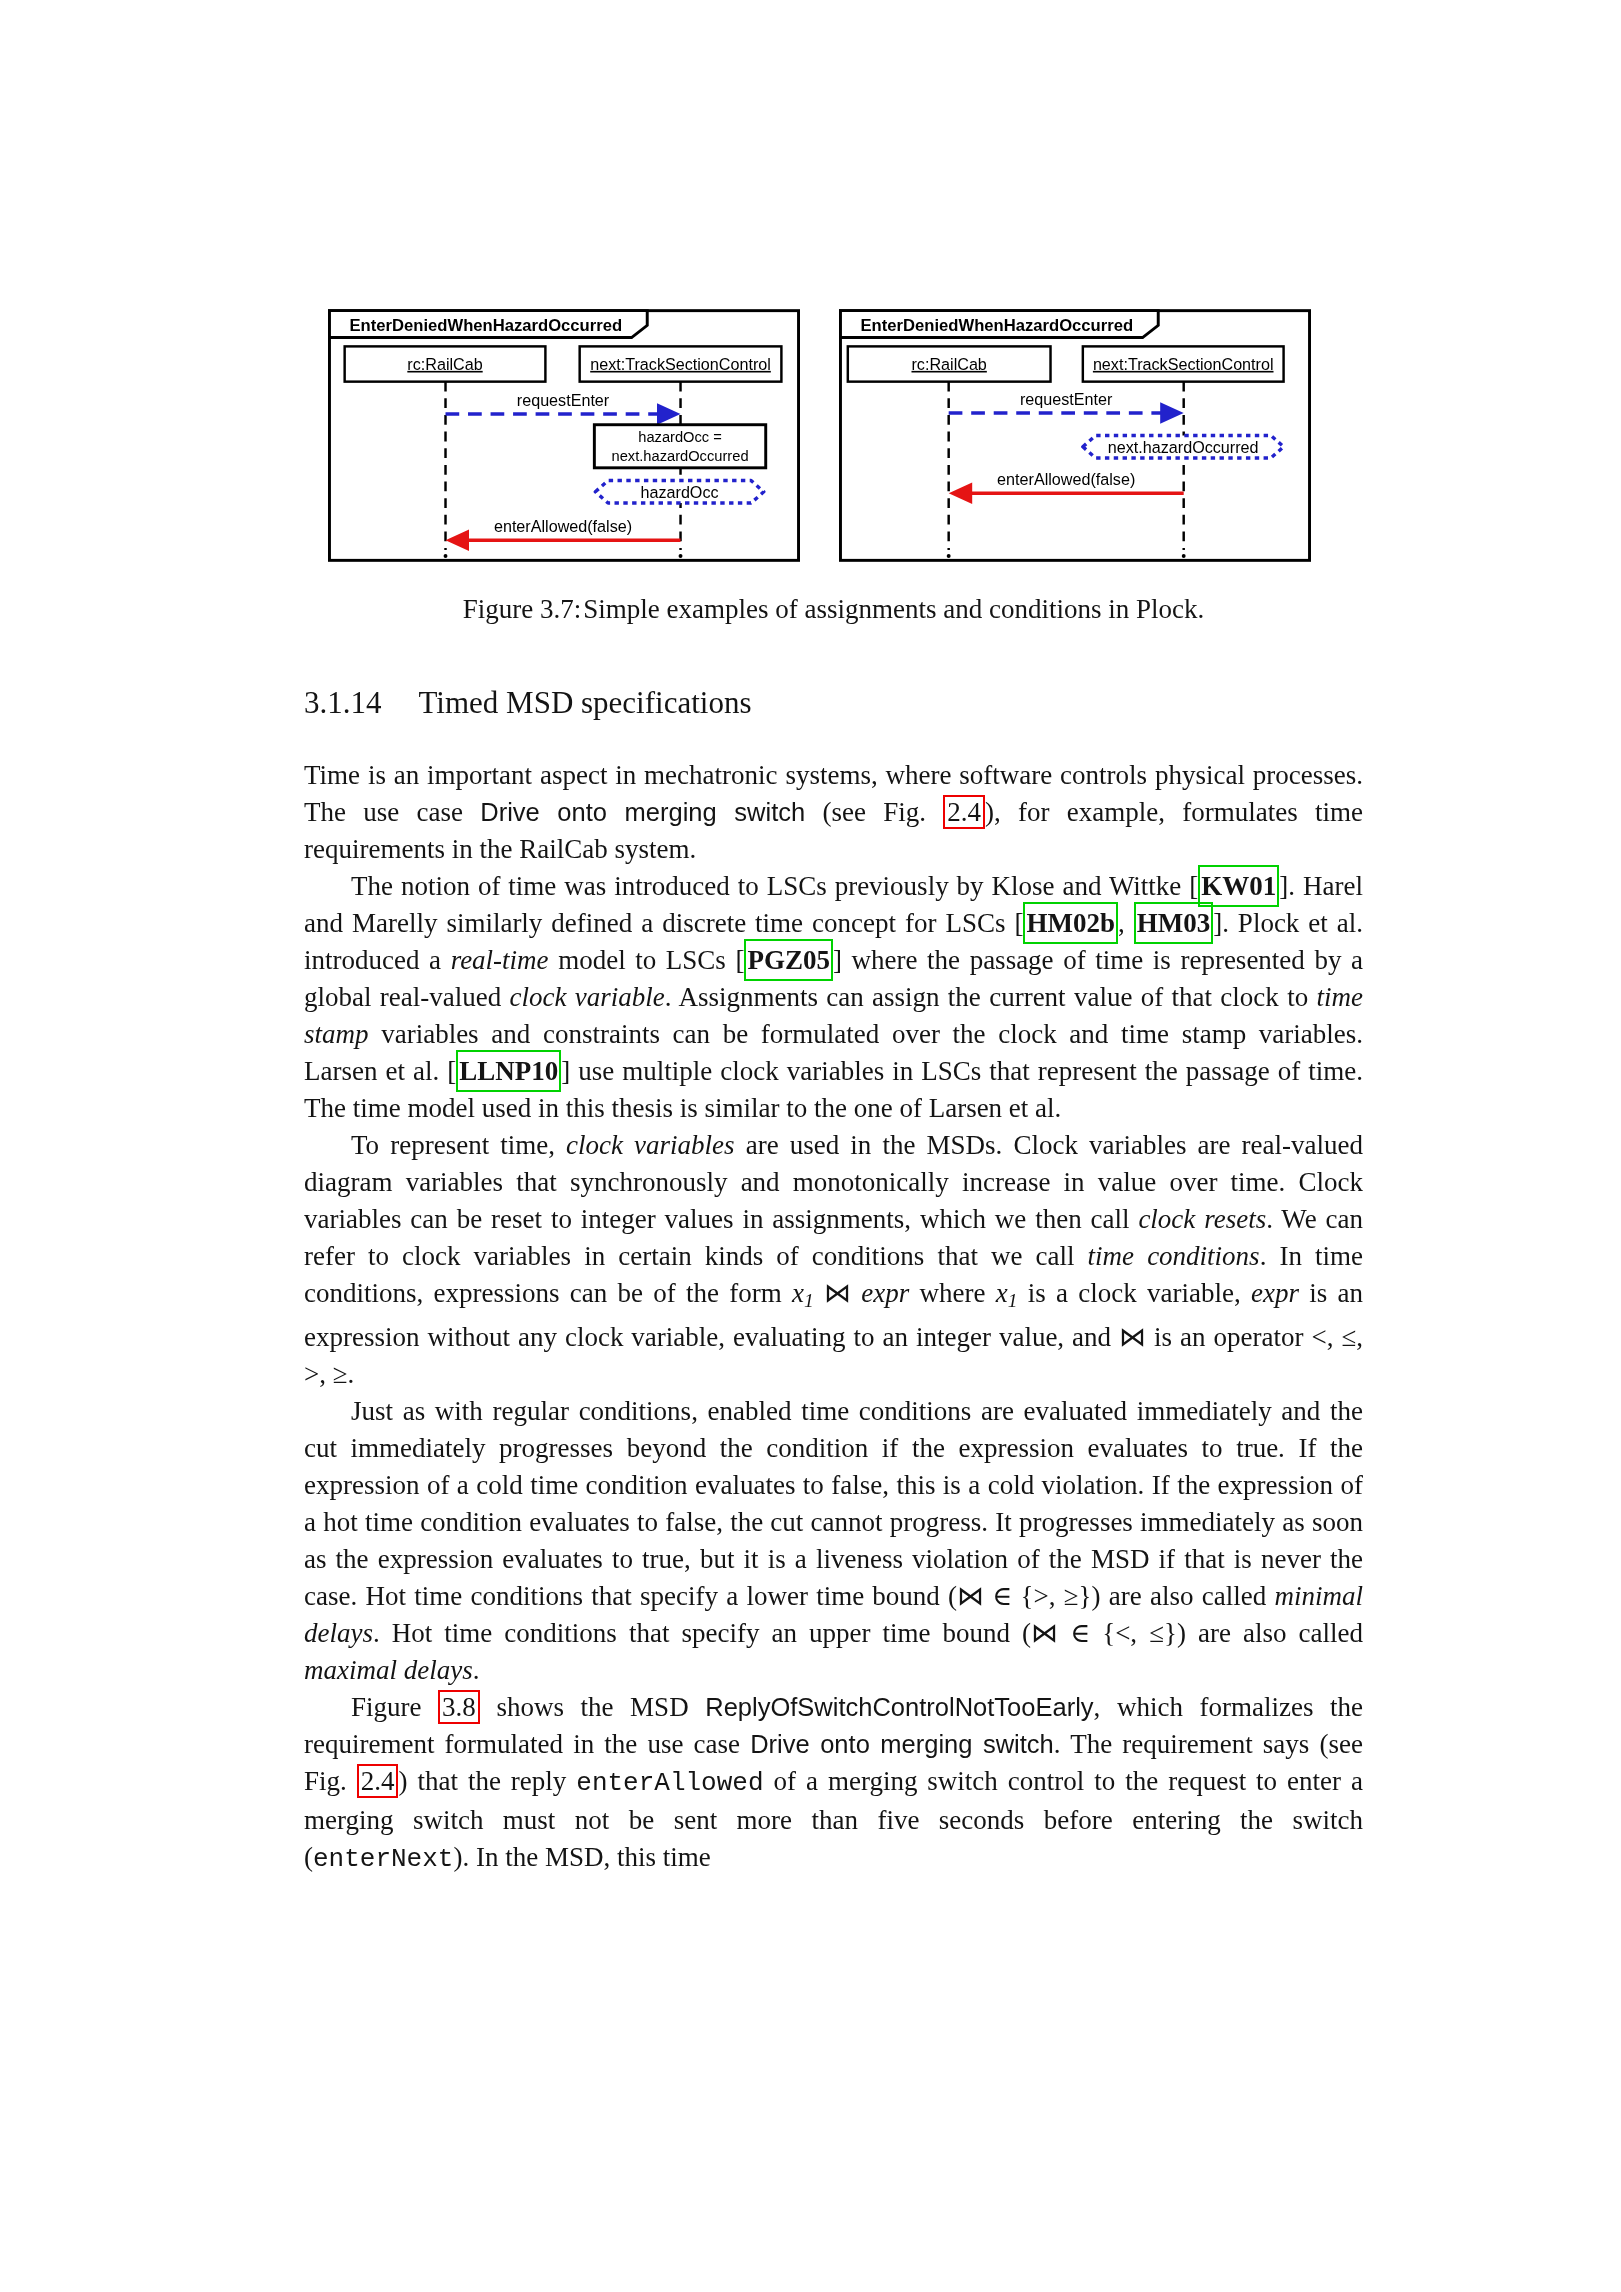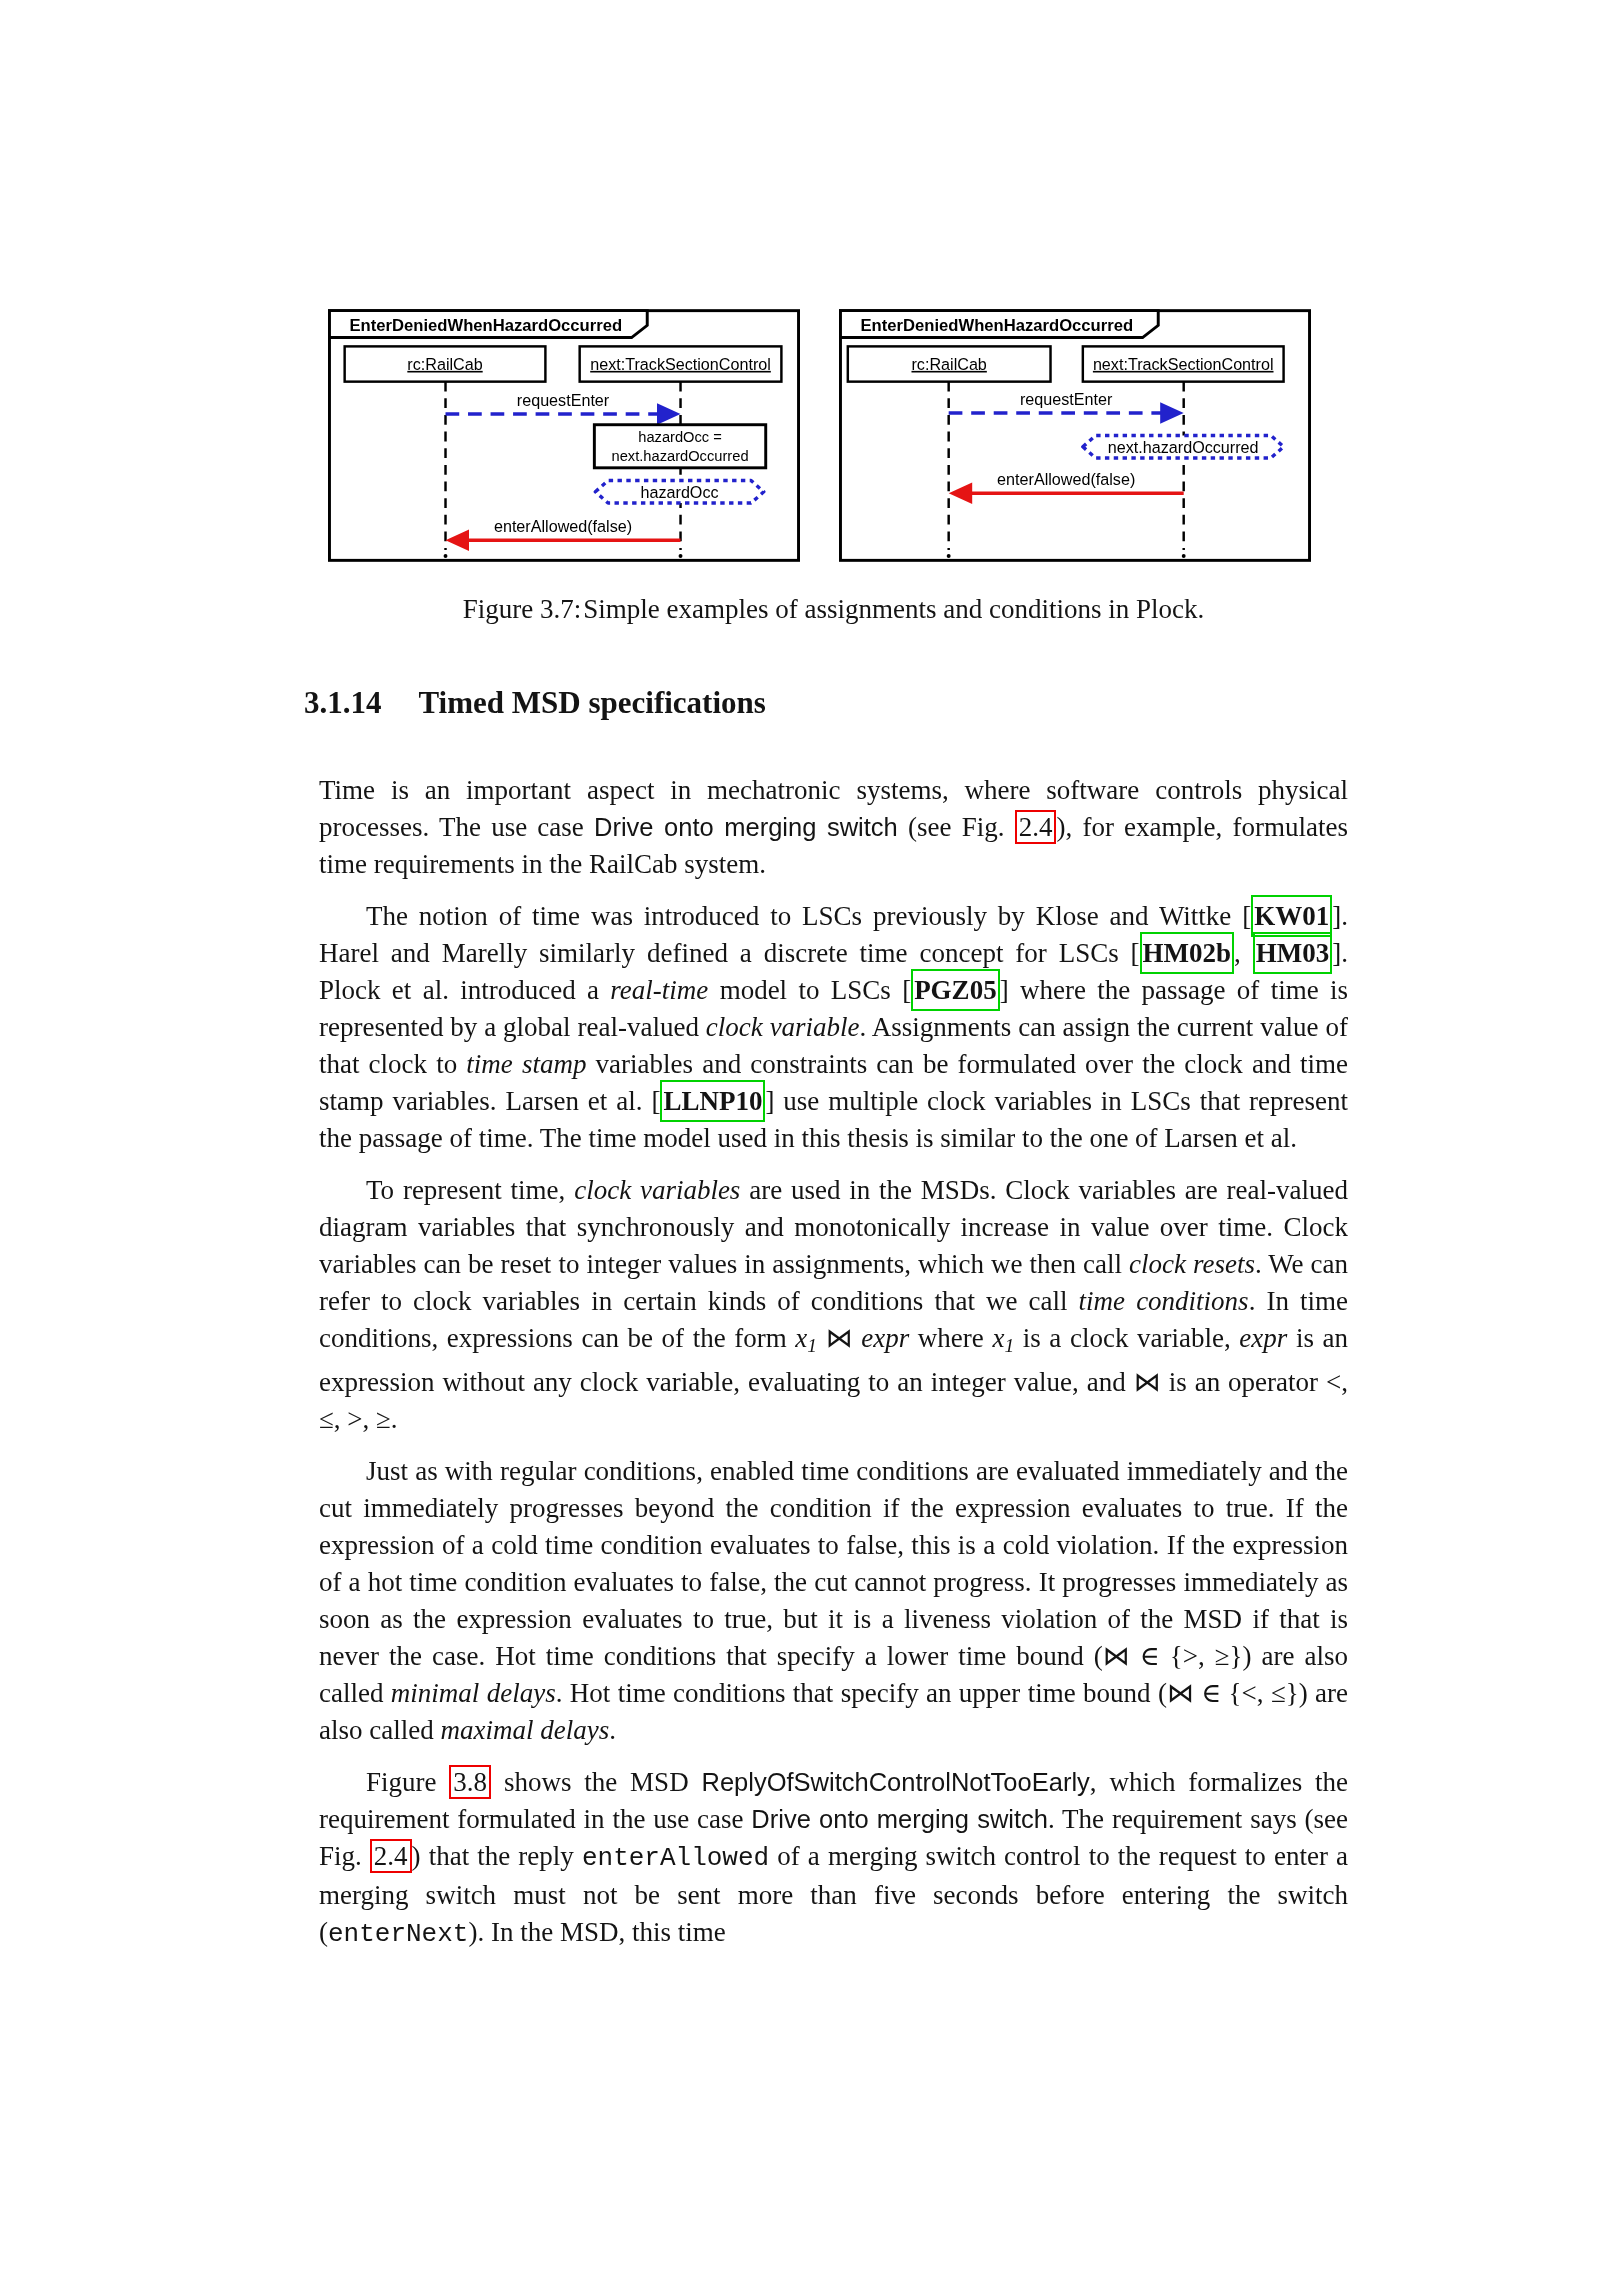--- a/index.html
+++ b/index.html
@@ -40,29 +40,29 @@
   .msd .assign-box{fill:#fff;stroke:#000;stroke-width:3;}
   .msd .assign-text{font-size:15px;text-anchor:middle;}
   .msd .cond{fill:#fff;stroke:var(--condition-border,#2222cc);stroke-width:3.5;stroke-dasharray:4.5 4.5;stroke-linejoin:round;}
   .msd .cond-label{font-size:16.5px;text-anchor:middle;}
 
   
   .caption{position:absolute;left:304px;top:594px;width:1059px;text-align:center;font-size:27px;}
   .cap-label{margin-right:2px;}
 
   
-  .section-heading{position:absolute;left:304px;top:685px;margin:0;font-size:31px;font-weight:bold;}
+  .section-heading{position:absolute;left:304px;top:685px;margin:0;font-size:31px;font-weight:normal;}
   .sec-num{margin-right:37px;}
 
   
   .body-text{
     position:absolute;left:304px;top:757px;width:1059px;
     font-size:27px;line-height:37px;text-align:justify;
   }
-  .para{margin:15px;text-indent:47px;}
+  .para{margin:0;text-indent:47px;}
   .para.noindent{text-indent:0;}
 
   .run-it{font-style:italic;}
   .run-sans{font-family:"Liberation Sans",sans-serif;font-size:25.5px;}
   .run-mono{font-family:Liberation Mono, monospace;font-size:26px;}
   .run-figref{border:2.5px solid var(--figref-border,#ee0000);padding:0 2px;line-height:1;}
   .run-cite{border:2.5px solid var(--cite-border,#00d200);padding:4px 1px;line-height:1;font-weight:bold;}
   .run-sub{font-style:italic;font-size:0.72em;vertical-align:-0.25em;}
 </style>
 </head>

